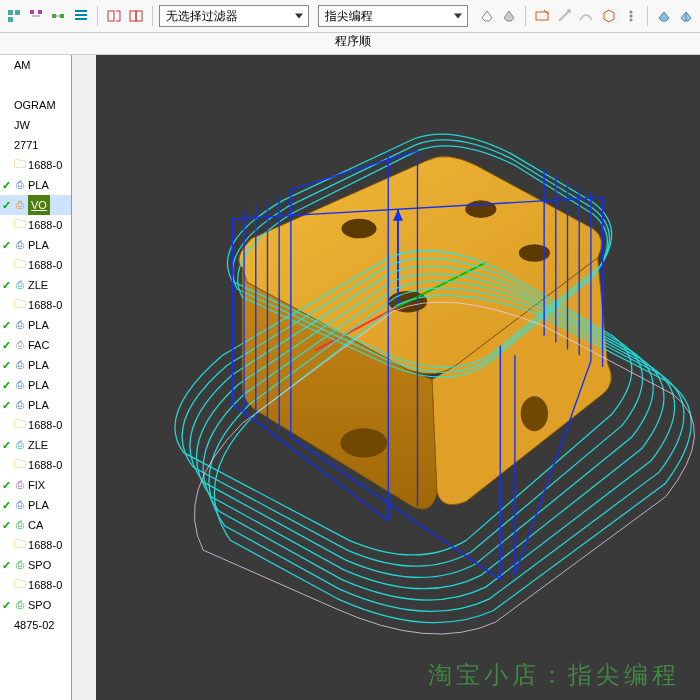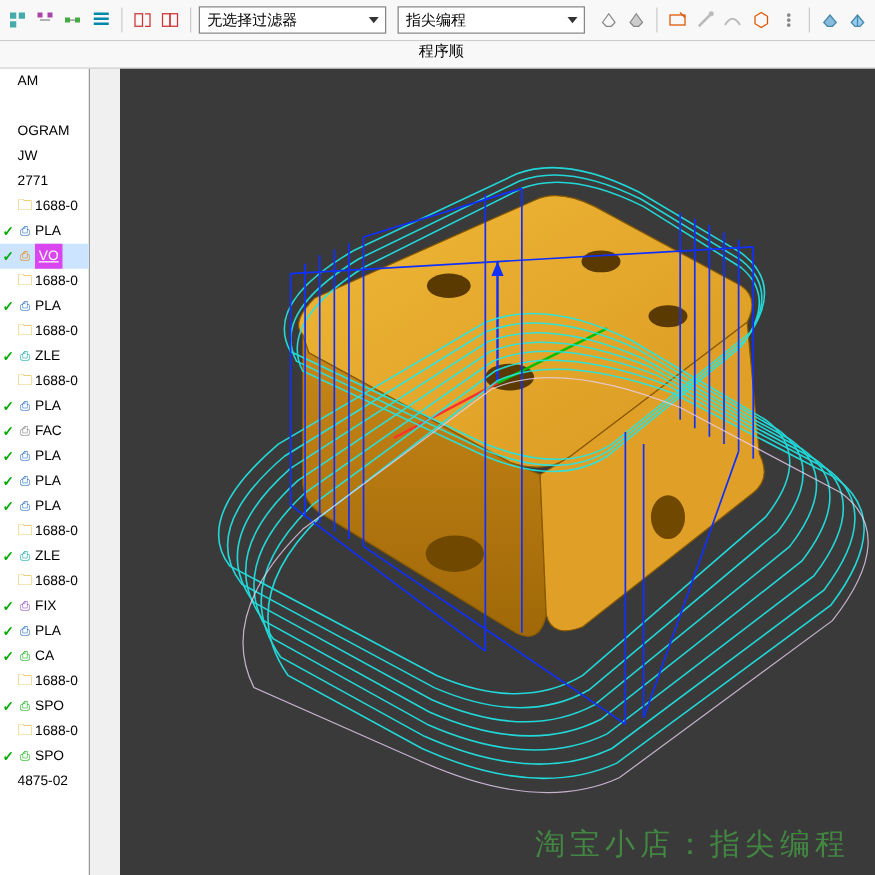--- a/index.html
+++ b/index.html
@@ -176,21 +176,21 @@
         <span>1688-0</span>
       </div>
       <div class="tree-row">
         <span class="check">✓</span>
         <span class="op-icon blue">⎙</span>
         <span>PLA</span>
       </div>
       <div class="tree-row selected">
         <span class="check">✓</span>
         <span class="op-icon orange">⎙</span>
-        <span style="background: #d946ef; color: rgb(255, 255, 255); padding: 4px 3px; text-decoration: underline;">VO</span>
+        <span style="background: #4d7c0f; color: rgb(255, 255, 255); padding: 4px 3px; text-decoration: underline;">VO</span>
       </div>
       <div class="tree-row">
         <span class="nocheck"></span>
         <span class="folder-icon">🗀</span>
         <span>1688-0</span>
       </div>
       <div class="tree-row">
         <span class="check">✓</span>
         <span class="op-icon blue">⎙</span>
         <span>PLA</span>

